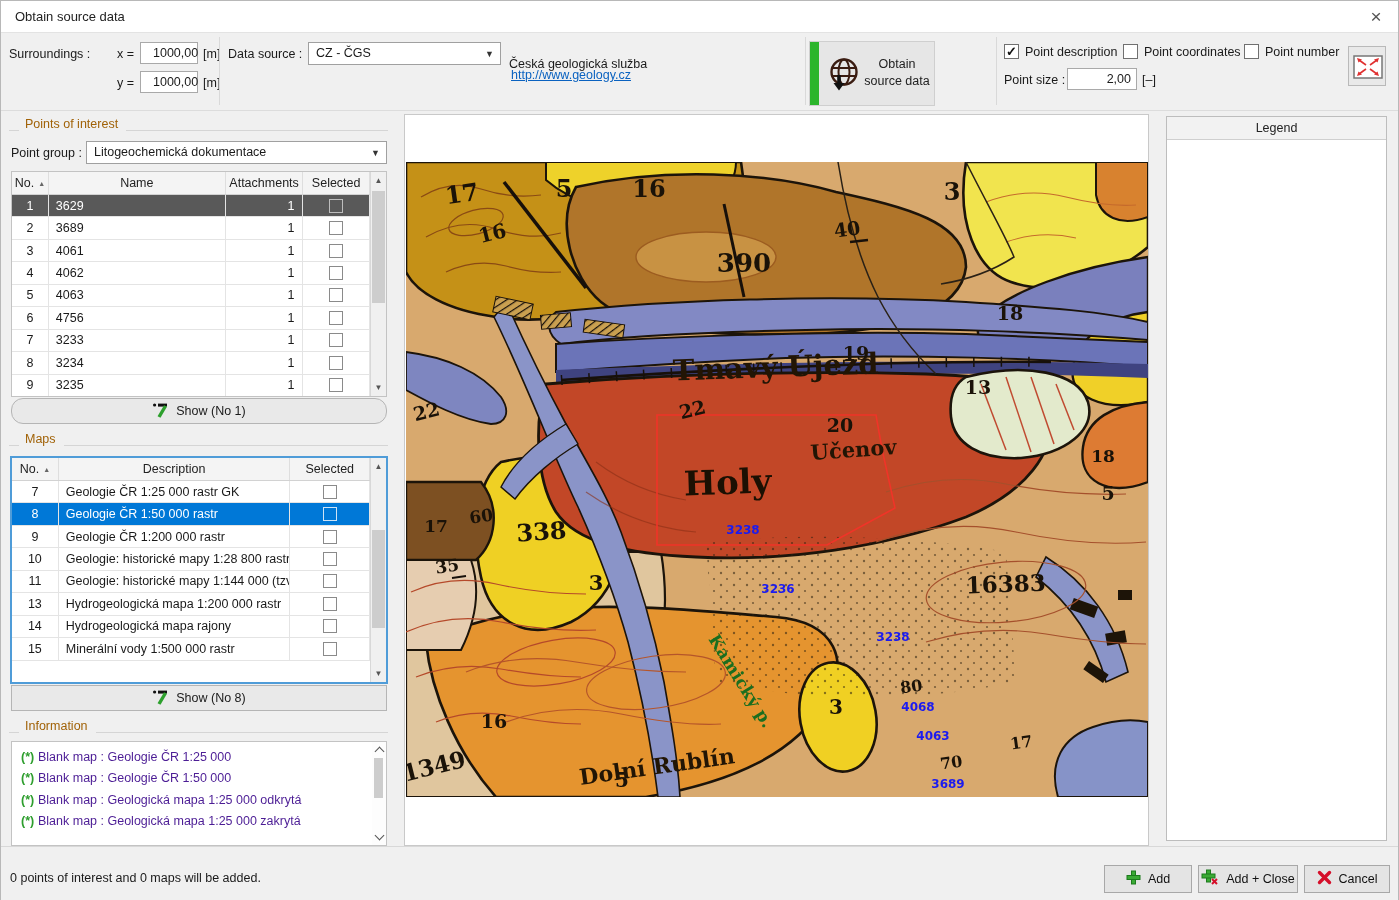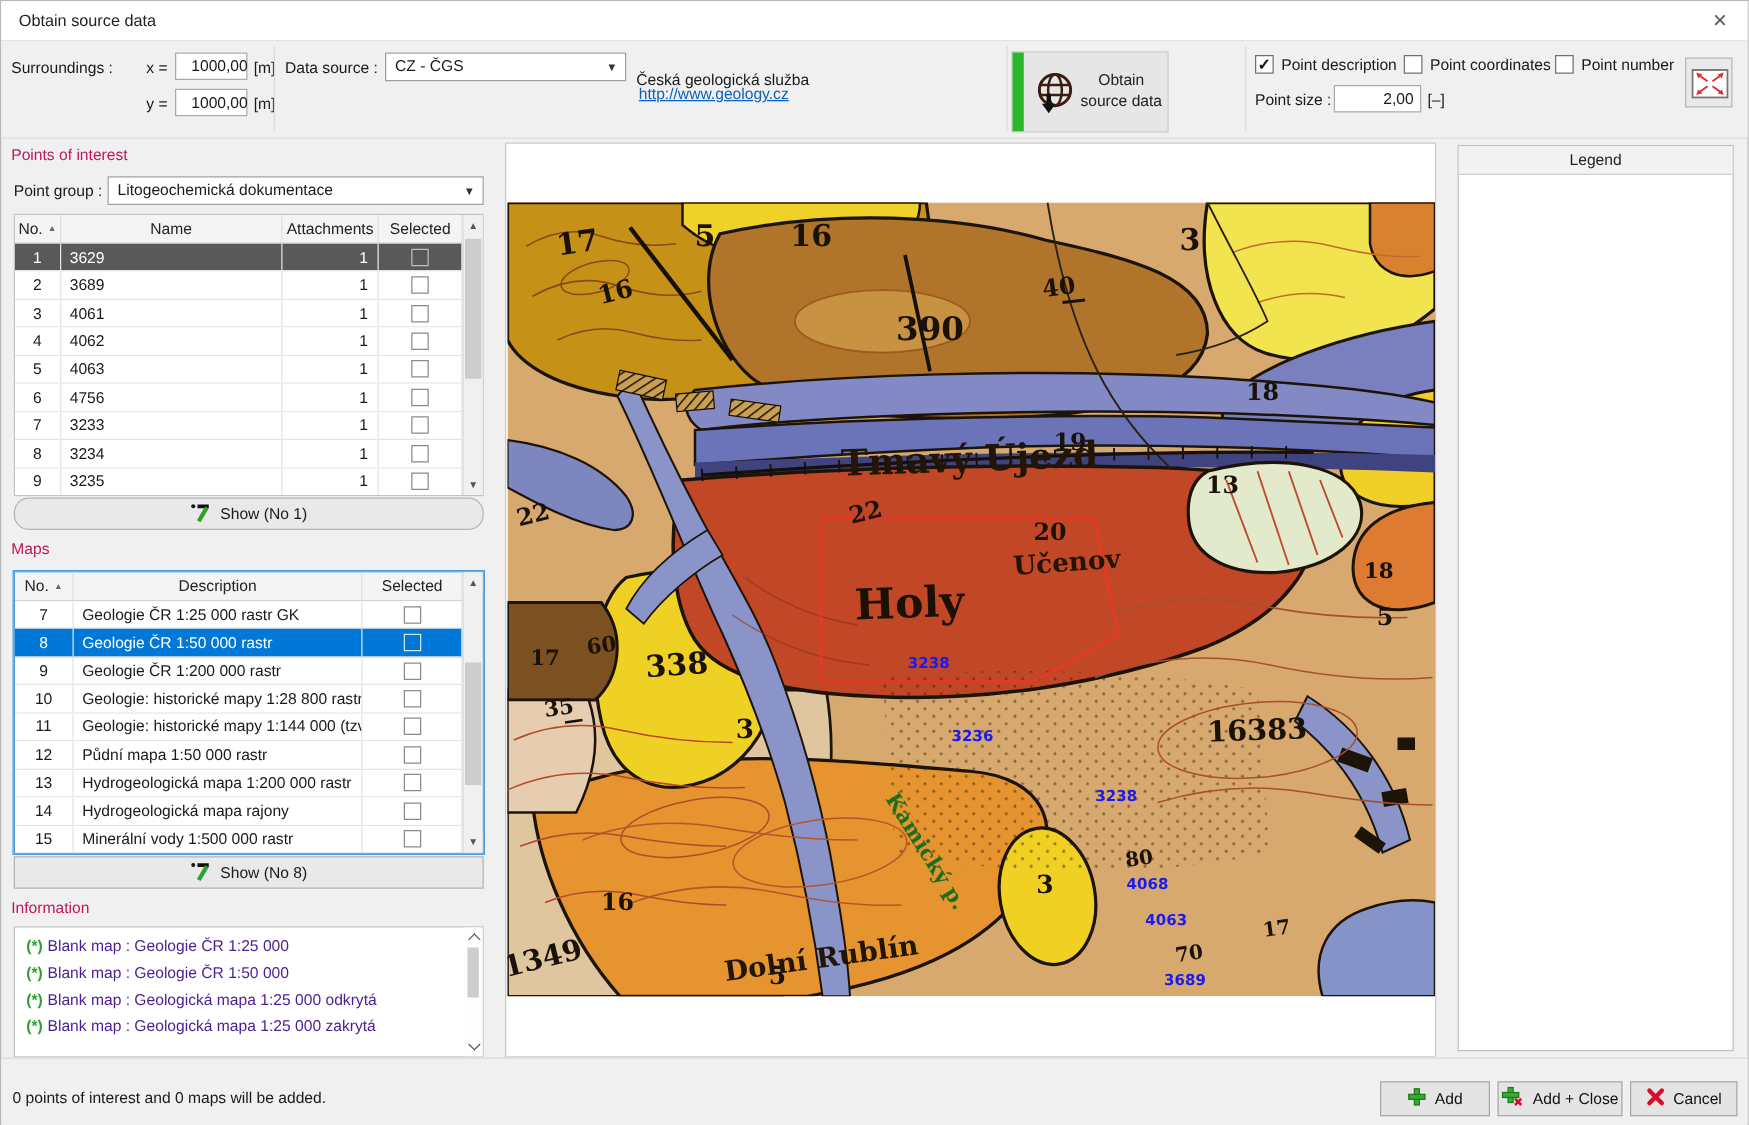--- a/index.html
+++ b/index.html
@@ -24,21 +24,21 @@
   .obtain-green { position:absolute; left:0; top:0; width:9px; height:100%; background:#2cb52c; }
   .obtain-txt { position:absolute; left:52px; top:14px; width:70px; text-align:center; line-height:17px; color:#222; }
   .globe { position:absolute; left:15px; top:13px; }
 
   .chk { position:absolute; display:flex; align-items:center; gap:6px; cursor:pointer; white-space:nowrap; }
   .cbox { width:15px; height:15px; background:#fff; border:1px solid #707070; font-size:13px; line-height:13px; text-align:center; color:#111; font-weight:bold; }
   .fit-btn { position:absolute; left:1347px; top:13px; width:38px; height:40px; background:#e9e9e9; border:1px solid #b9b9b9; cursor:pointer; }
   .fit-inner { position:absolute; left:4px; top:8px; }
 
   
-  .sect { position:absolute; left:8px; width:379px; height:14px; display:flex; align-items:flex-start; color:#be185d;flex-direction:column; }
+  .sect { position:absolute; left:8px; width:379px; height:14px; display:flex; align-items:flex-end; color:#a16207; }
   .sect .l1 { width:10px; height:1px; background:#d5d5d5; margin-right:6px; }
   .sect .l2 { flex:1; height:1px; background:#d5d5d5; margin-left:8px; }
 
   .table { position:absolute; left:10px; width:376px; background:#fff; border:1px solid #c3c3c3; }
   .table.focusblue { border:1px solid #4f9cd8; outline:1px solid #4f9cd8; }
   .tgrid { position:absolute; left:0; top:0; right:16px; bottom:0; overflow:hidden; }
   .thead { display:flex; height:23px; background:#f4f4f4; border-bottom:1px solid #d2d2d2; }
   .th { display:flex; align-items:center; justify-content:center; border-right:1px solid #dedede; color:#222; position:relative; }
   .sortarr { font-size:7px; color:#666; margin-left:4px; }
   .trow { display:flex; height:22.45px; border-bottom:1px solid #e4e4e4; background:#fff; cursor:pointer; }
@@ -342,27 +342,20 @@
         <div class="trow">
           <div class="td c" style="width: 47px;">10</div>
           <div class="td l" style="width: 233px;">Geologie: historické mapy 1:28 800 rastr</div>
           <div class="td c tdchk" style="width: 80px;">
             <div class="rowcb"></div>
           </div>
         </div>
         <div class="trow">
           <div class="td c" style="width: 47px;">11</div>
           <div class="td l" style="width: 233px;">Geologie: historické mapy 1:144 000 (tzv. I</div>
-          <div class="td c tdchk" style="width: 80px;">
-            <div class="rowcb"></div>
-          </div>
-        </div>
-        <div class="trow">
-          <div class="td c" style="width: 47px;">12</div>
-          <div class="td l" style="width: 233px;">Půdní mapa 1:50 000 rastr</div>
           <div class="td c tdchk" style="width: 80px;">
             <div class="rowcb"></div>
           </div>
         </div>
         <div class="trow">
           <div class="td c" style="width: 47px;">13</div>
           <div class="td l" style="width: 233px;">Hydrogeologická mapa 1:200 000 rastr</div>
           <div class="td c tdchk" style="width: 80px;">
             <div class="rowcb"></div>
           </div>

